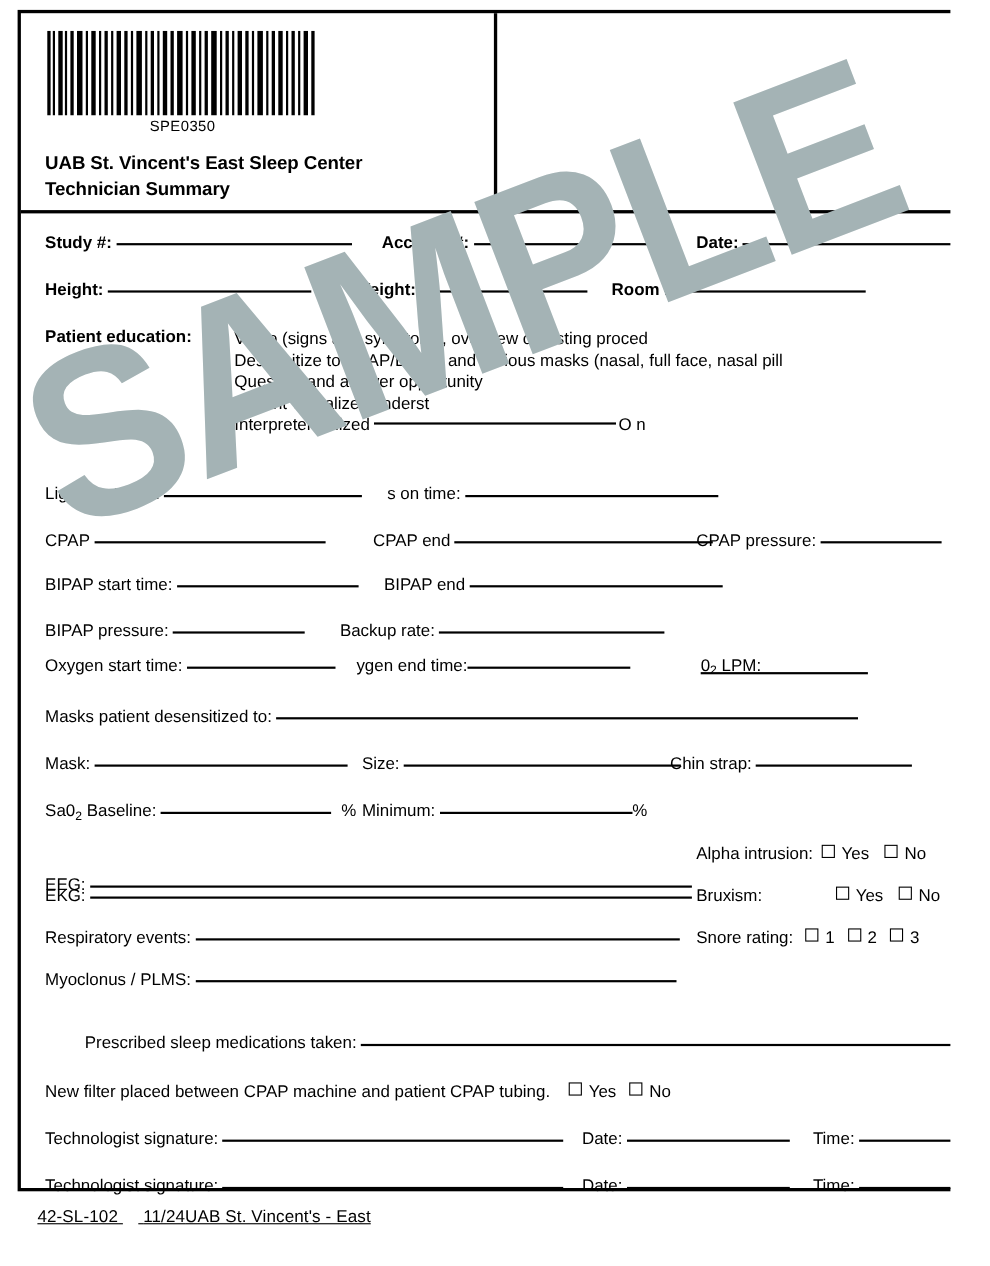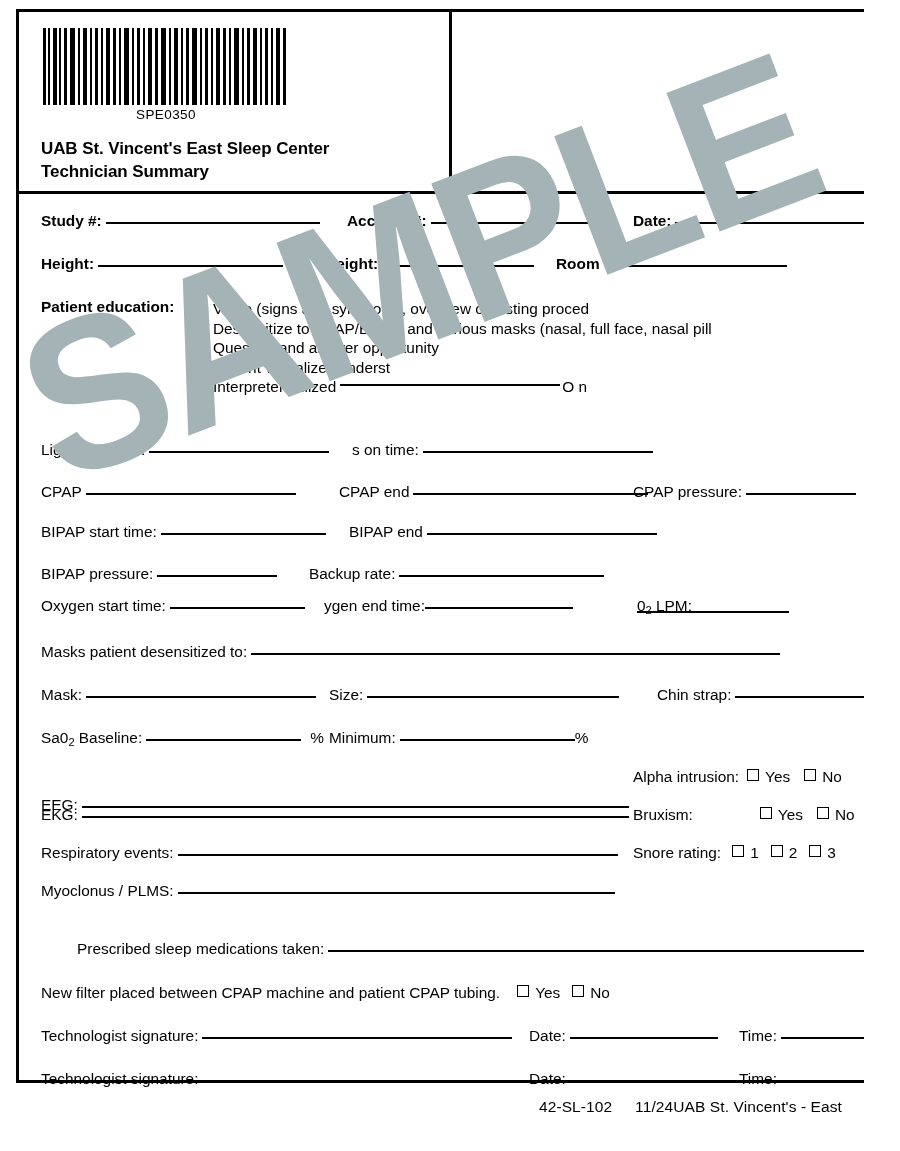--- a/index.html
+++ b/index.html
@@ -180,22 +180,23 @@
     transform-origin: 0 50%;
   }
 
   
   .footer {
     position: absolute;
     left: 34px;
     right: 22px;
     top: 1098px;
     display: flex;
-    justify-content: flex-end;
+    justify-content: flex-start;
     font-size: 15.5px;
+    text-decoration: underline;
   }
   .footer-left { letter-spacing: 0.1px; }
   .footer-right { letter-spacing: 0.1px; }
   .footer-gap { display: inline-block; width: 14px; }
 </style>
 </head>
 <body>
 
 <div id="page">
 
@@ -395,21 +396,21 @@
 
       <div class="row" style="top:493px;">
         <div class="cell" style="left:22px;">
           <span class="lbl">Mask:</span>
           <span class="rule thick" style="width:230px;"></span>
         </div>
         <div class="cell" style="left:310px;">
           <span class="lbl">Size:</span>
           <span class="rule thick" style="width:252px;"></span>
         </div>
-        <div class="cell" style="left:638px;text-align:center;">
+        <div class="cell" style="left:590px;text-align:center;">
           <span class="lbl">Chin strap:</span>
           <span class="rule thick" style="width:142px;"></span>
         </div>
       </div>
 
       <div class="row" style="top:536px;">
         <div class="cell" style="left:22px;">
           <span class="lbl"><span>Sa0</span><sub>2</sub><span> Baseline:</span></span>
           <span class="rule thick" style="width:155px;"></span>
           <span class="lbl" style="margin-left:7px;">%</span>

